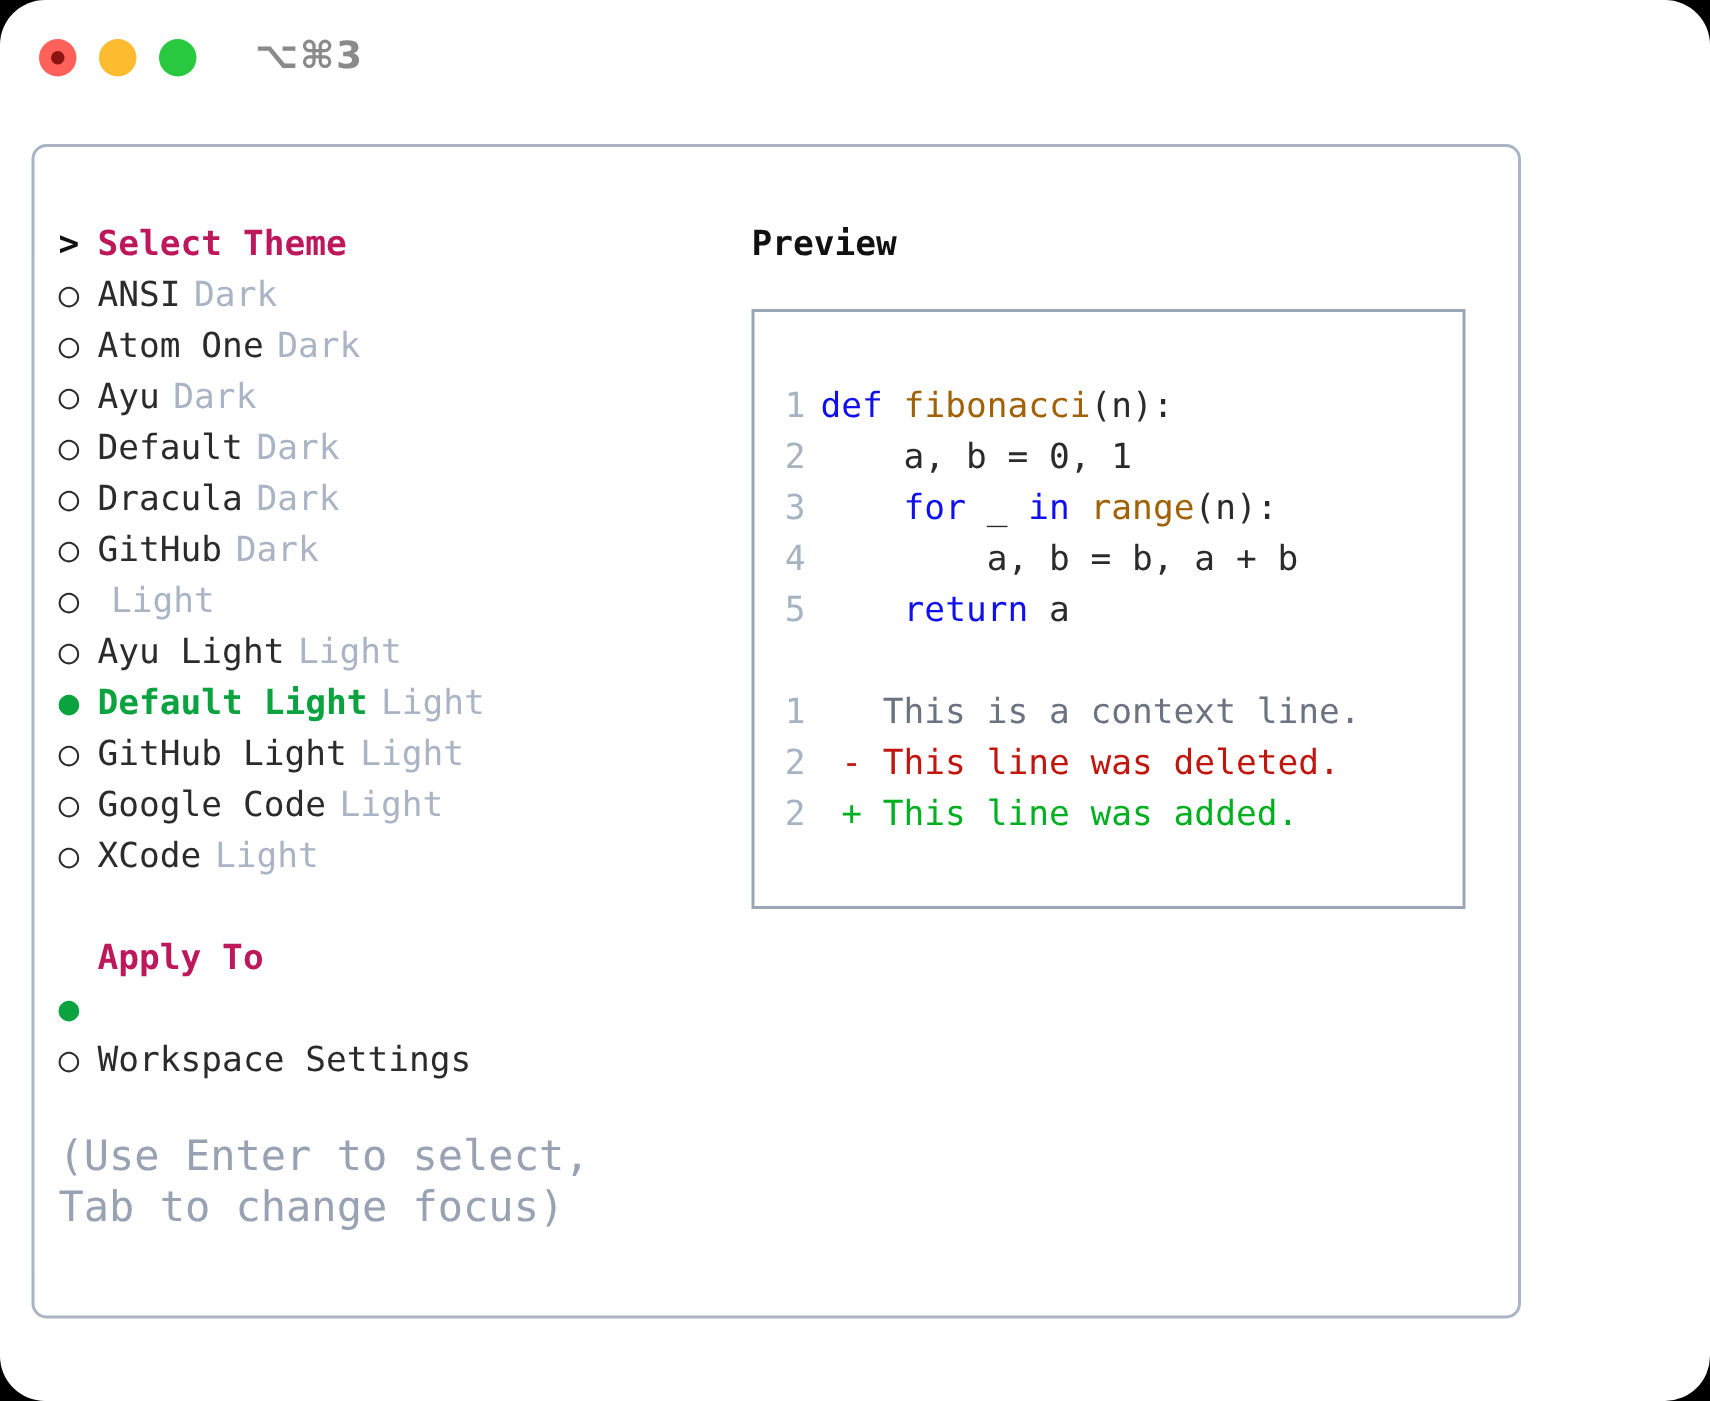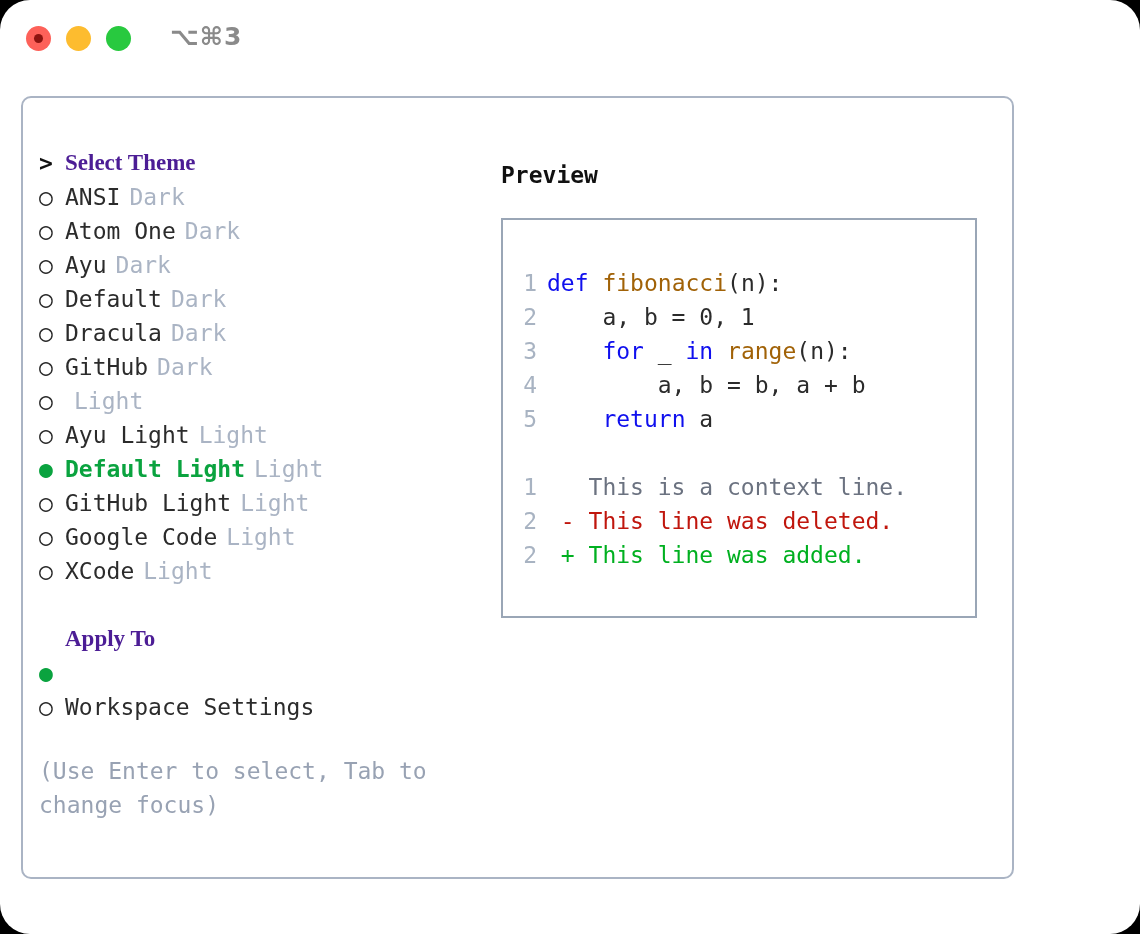--- a/index.html
+++ b/index.html
@@ -109,42 +109,42 @@
     text-align: left;
     font-size: 23px;
     line-height: 34px;
   }
   .marker.caret { font-weight: bold; color: #111111; }
   .marker.dot-empty { color: #2b2b2b; }
   .marker.dot-full  { color: #0aa33f; }
   .marker.blank { color: transparent; }
 
   .label { color: #2b2b2b; }
-  .label.bold { font-weight: bold; color: #4c1d95; font-family: Liberation Serif, serif; }
+  .label.bold { font-weight: bold; color: #be185d; }
   .label.selected { color: #0aa33f; font-weight: bold; }
   .badge {
     color: #aab4c4;
     margin-left: 9px;
   }
 
   .spacer { height: 34px; }
 
   .hint {
     margin-top: 30px;
-    font-size: 23px;
+    font-size: 28px;
     line-height: 34px;
     color: #98a2b3;
     width: 410px;
   }
 
   
   .right-col {
     position: absolute;
     left: 478px;
-    top: 60px;
+    top: 48px;
     width: 500px;
   }
   .preview-title {
     font-size: 23px;
     font-weight: bold;
     color: #111111;
     line-height: 34px;
     margin-bottom: 26px;
   }
   .preview-box {

